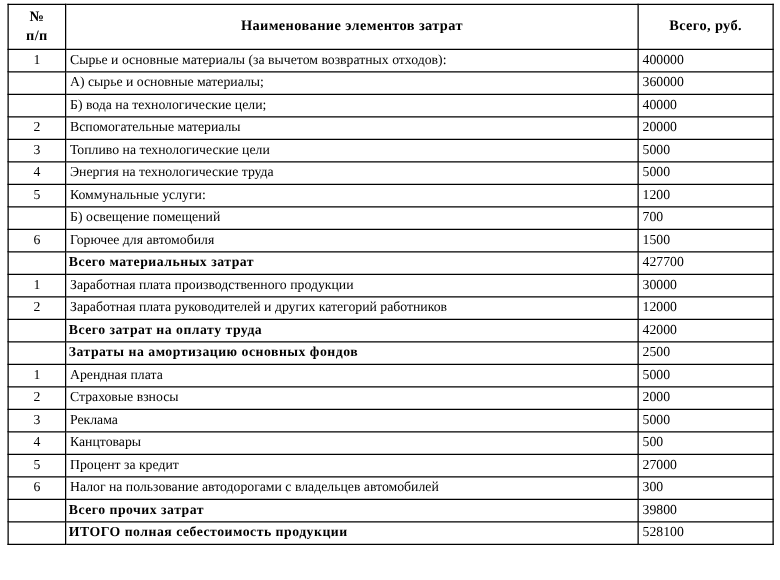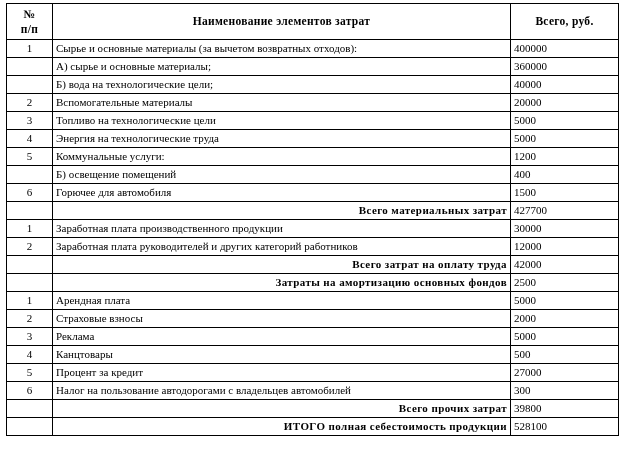--- a/index.html
+++ b/index.html
@@ -68,22 +68,21 @@
   td.c-total {
     text-align: left;
     padding-right: 4px;
   }
   tr.subtotal td.c-name,
   tr.subtotal td.c-num {
     font-weight: bold;
     letter-spacing: 0.4px;
   }
   tr.subtotal td.c-name {
-    padding-left: 12px;
-    text-align: right;
+    padding-left: 2px;
   }
   .hdr-line2 { display: block; }
 </style>
 </head>
 <body>
 
 <div class="sheet">
   <table class="cost-table">
     <colgroup>
       <col class="col-num">
@@ -132,21 +131,21 @@
           <td class="c-total">5000</td>
         </tr>
         <tr>
           <td class="c-num">5</td>
           <td class="c-name">Коммунальные услуги:</td>
           <td class="c-total">1200</td>
         </tr>
         <tr>
           <td class="c-num"></td>
           <td class="c-name">Б) освещение помещений</td>
-          <td class="c-total">400</td>
+          <td class="c-total">700</td>
         </tr>
         <tr>
           <td class="c-num">6</td>
           <td class="c-name">Горючее для автомобиля</td>
           <td class="c-total">1500</td>
         </tr>
         <tr class="subtotal">
           <td class="c-num"></td>
           <td class="c-name">Всего материальных затрат</td>
           <td class="c-total">427700</td>

